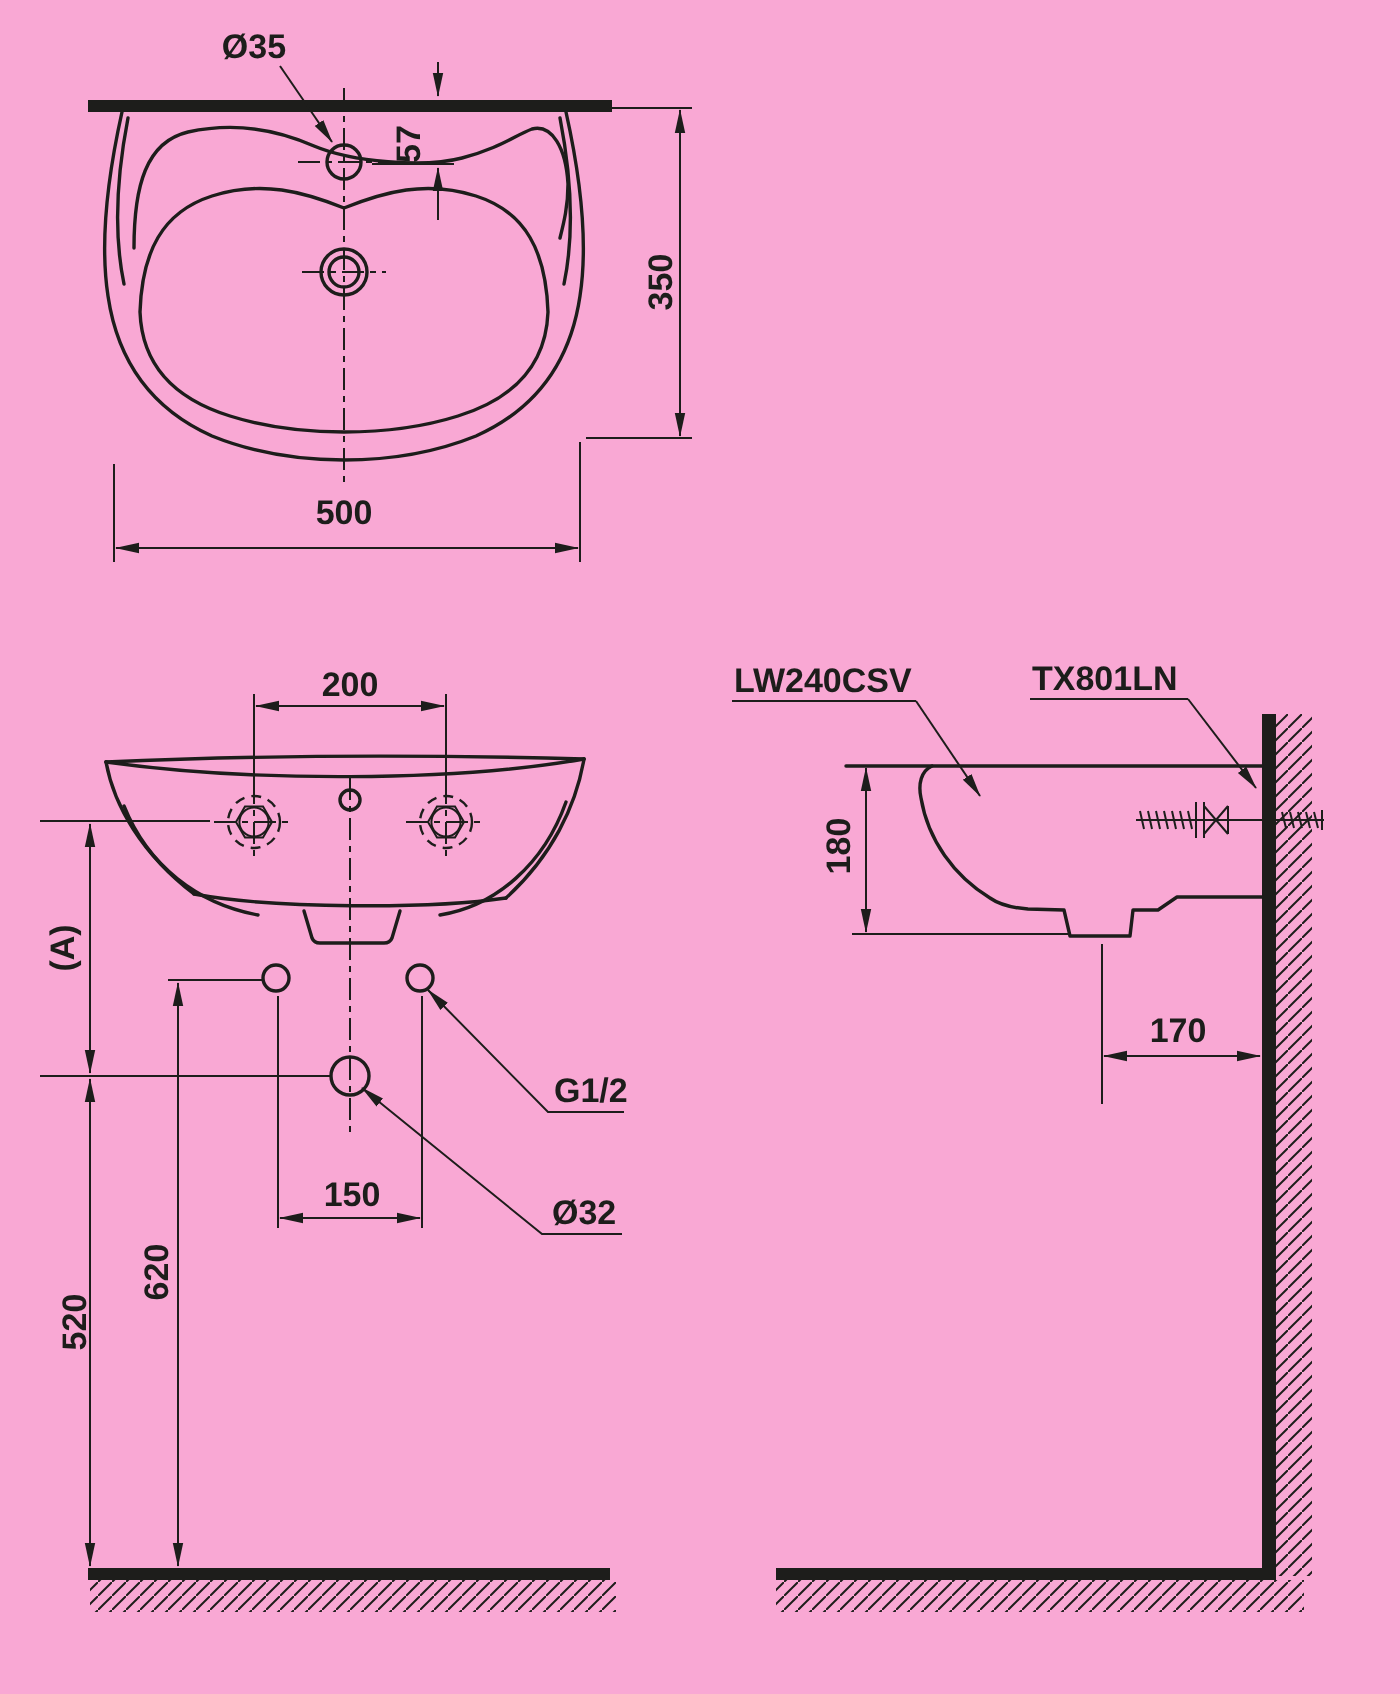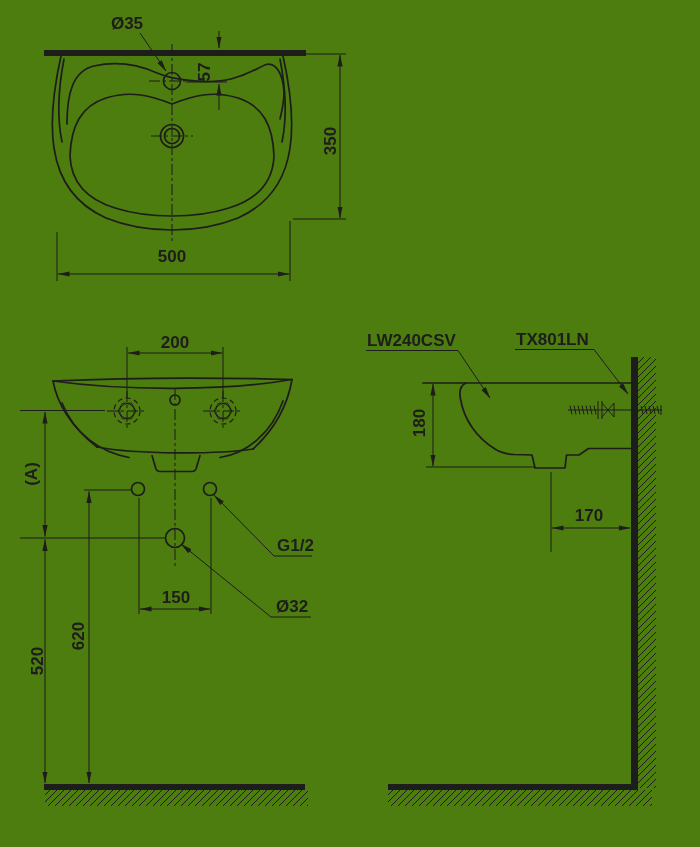--- a/index.html
+++ b/index.html
@@ -1,17 +1,17 @@
 <!DOCTYPE html>
 <html><head>
 <meta charset="utf-8">
 <style>
   html,body{margin:0;padding:0;background:#ffffff;}
   .canvas{
-    position:relative;width:700px;height:847px;background:#4d7c0f;overflow:hidden;
+    position:relative;width:700px;height:847px;background:#f9a8d4;overflow:hidden;
     font-family:"Liberation Sans", sans-serif;
   }
   svg{display:block;}
   .ln{stroke:#1d1d1b;fill:none;stroke-width:1.7;stroke-linecap:round;stroke-linejoin:round;}
   .thin{stroke:#1d1d1b;fill:none;stroke-width:1;}
   .cl{stroke:#1d1d1b;fill:none;stroke-width:1;stroke-dasharray:11 3 3 3;}
   .dc{stroke:#1d1d1b;fill:none;stroke-width:1.2;stroke-dasharray:5 3.5;}
   .dim{stroke:#1d1d1b;fill:none;stroke-width:1;marker-start:url(#arr);marker-end:url(#arr);}
   .dimE{stroke:#1d1d1b;fill:none;stroke-width:1;marker-end:url(#arr);}
   .dimS{stroke:#1d1d1b;fill:none;stroke-width:1;marker-start:url(#arr);}

